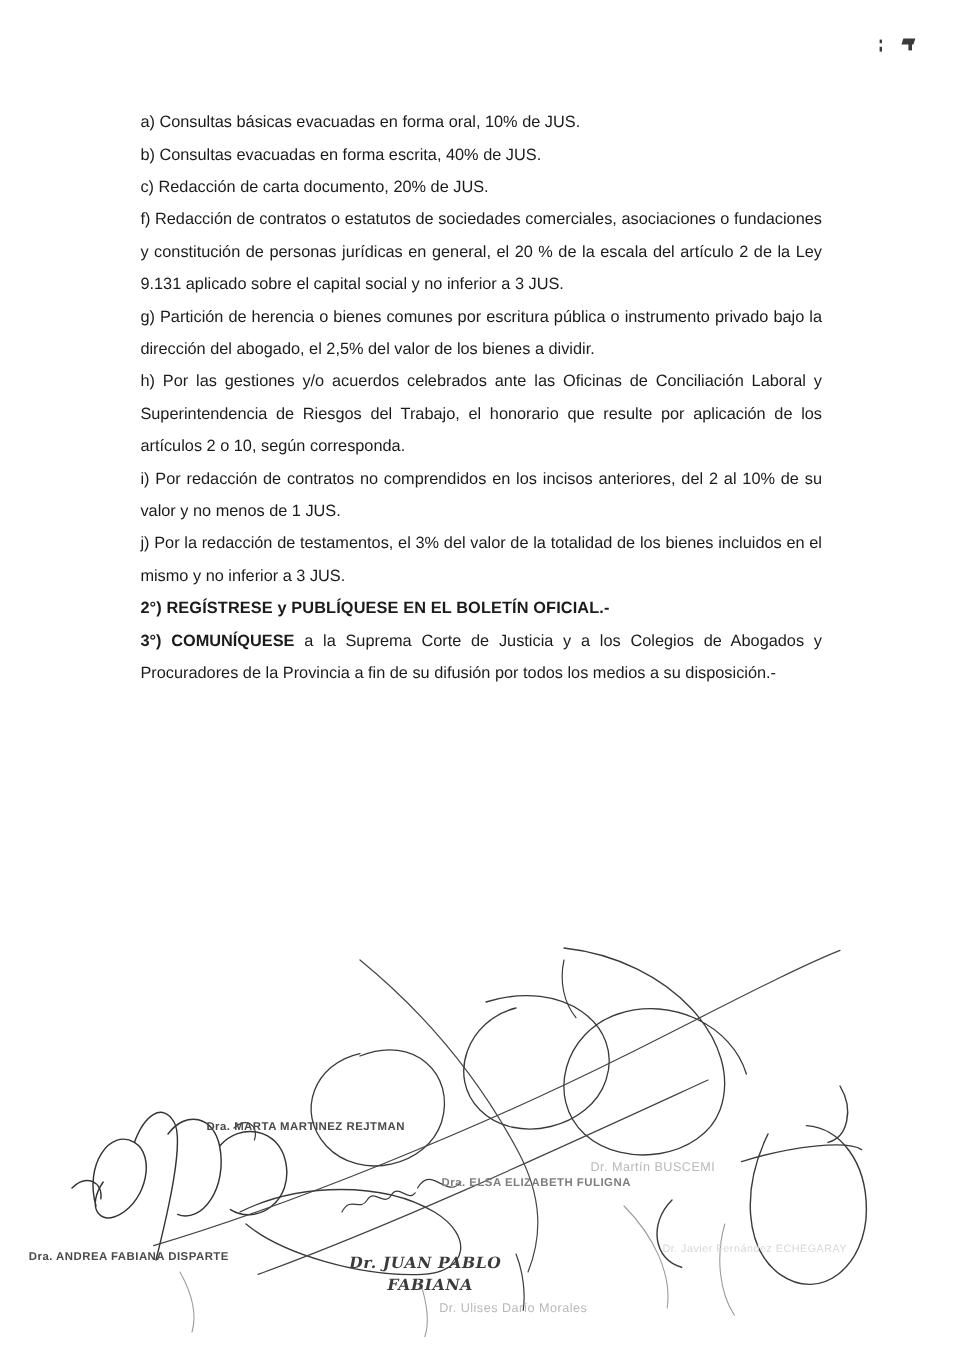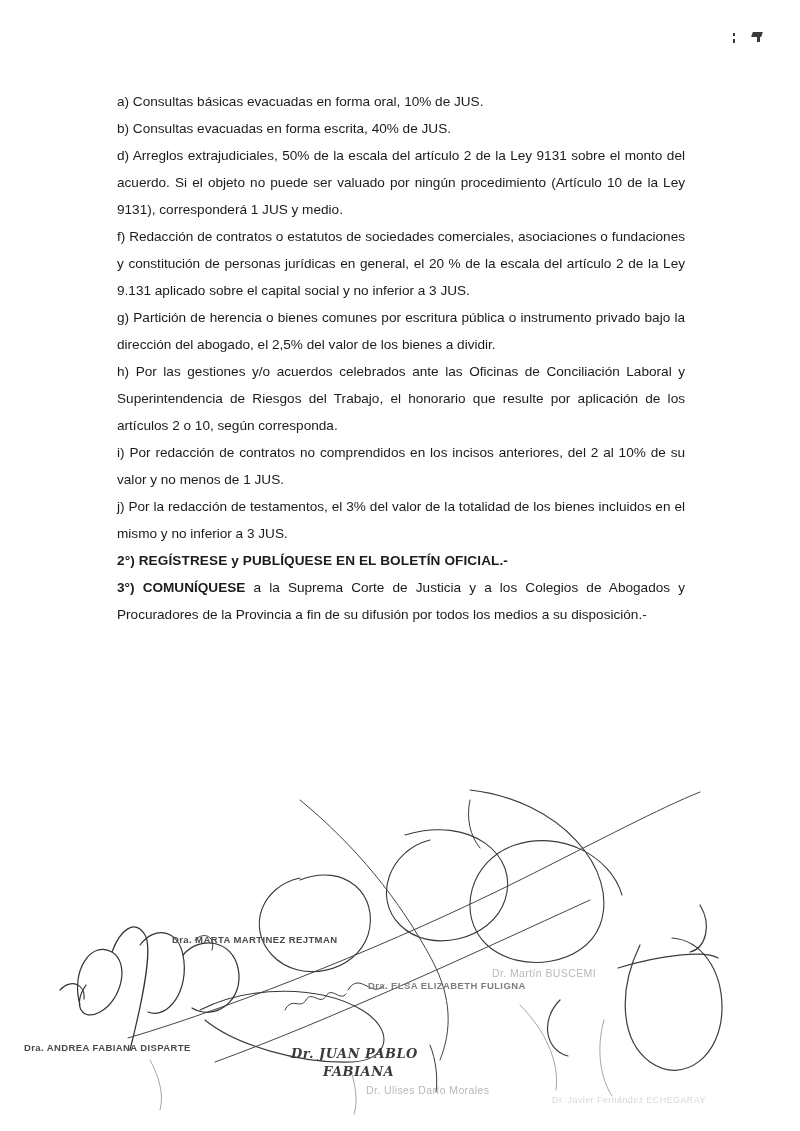--- a/index.html
+++ b/index.html
@@ -79,22 +79,22 @@
 <body>
 
 <div id="page">
 
   <div id="doc-body">
 
     <p class="para">a) Consultas básicas evacuadas en forma oral, 10% de JUS.</p>
 
     <p class="para">b) Consultas evacuadas en forma escrita, 40% de JUS.</p>
 
+    <p class="para">c) Redacción de carta documento, 20% de JUS.</p>
 
-    <p class="para">d) Arreglos extrajudiciales, 50% de la escala del artículo 2 de la Ley 9131 sobre el monto del acuerdo. Si el objeto no puede ser valuado por ningún procedimiento (Artículo 10 de la Ley 9131), corresponderá 1 JUS y medio.</p>
 
 
     <p class="para">f) Redacción de contratos o estatutos de sociedades comerciales, asociaciones o fundaciones y constitución de personas jurídicas en general, el 20 % de la escala del artículo 2 de la Ley 9.131 aplicado sobre el capital social y no inferior a 3 JUS.</p>
 
     <p class="para">g) Partición de herencia o bienes comunes por escritura pública o instrumento privado bajo la dirección del abogado, el 2,5% del valor de los bienes a dividir.</p>
 
     <p class="para">h) Por las gestiones y/o acuerdos celebrados ante las Oficinas de Conciliación Laboral y Superintendencia de Riesgos del Trabajo, el honorario que resulte por aplicación de los artículos 2 o 10, según corresponda.</p>
 
     <p class="para">i) Por redacción de contratos no comprendidos en los incisos anteriores, del 2 al 10% de su valor y no menos de 1 JUS.</p>
 
@@ -163,21 +163,21 @@
     <span class="stamp stamp-dark" style="left:172px; top:934px;">Dra. MARTA MARTINEZ REJTMAN</span>
 
     <span class="stamp stamp-mid" style="left:368px; top:980px;">Dra. ELSA ELIZABETH FULIGNA</span>
 
     <span class="stamp stamp-dark" style="left:24px; top:1042px;">Dra. ANDREA FABIANA DISPARTE</span>
 
     <span class="stamp stamp-faint" style="left:492px; top:927px;margin-top:40px;">Dr. Martín BUSCEMI</span>
 
     <span class="stamp stamp-faint" style="left:366px; top:1084px;text-align:right;">Dr. Ulises Darío Morales</span>
 
-    <span class="stamp stamp-ghost" style="left:552px; top:1095px;">Dr. Javier Fernández ECHEGARAY</span>
+    <span class="stamp stamp-ghost" style="left:552px; top:1035px;">Dr. Javier Fernández ECHEGARAY</span>
 
     <span class="hand" style="left:250px; top:1046px;">Dr. JUAN PABLO</span>
 
     <span class="hand" style="left:282px; top:1064px;">FABIANA</span>
   </div>
 
   <div>
     <div class="speck" style="left:733px; top:33px; width:2px; height:3px;"></div>
     <div class="speck" style="left:733px; top:39px; width:2px; height:4px;"></div>
     <div class="speck" style="left:752px; top:32px; width:10px; height:5px; transform:skewX(-18deg);"></div>

